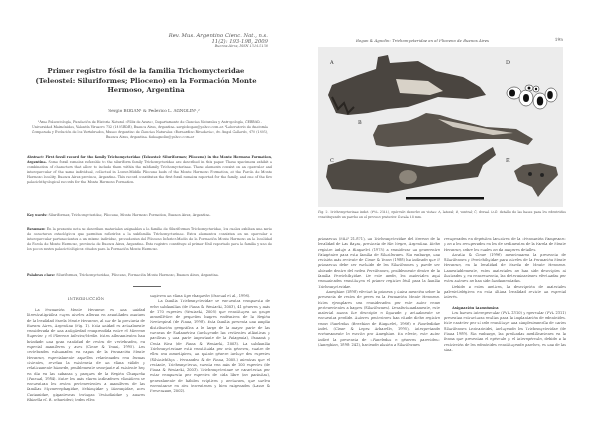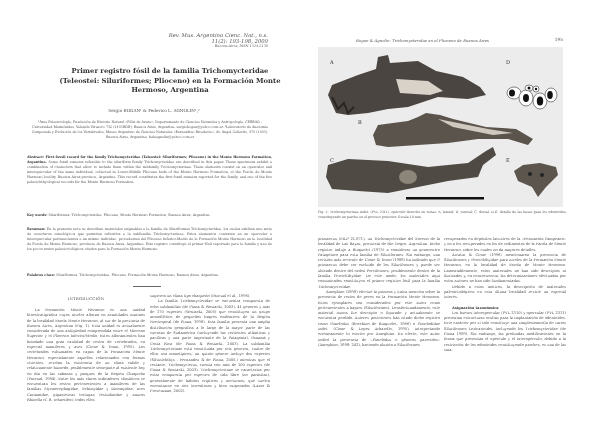--- a/index.html
+++ b/index.html
@@ -5,21 +5,21 @@
   * { box-sizing: border-box; margin: 0; padding: 0; }
   html, body { width: 600px; height: 433px; background: #ffffff; overflow: hidden; }
   body { position: relative; font-family: "DejaVu Serif", "Liberation Serif", serif; color: #4a4a4a; }
   .page { position: absolute; top: 0; height: 433px; }
   .left { left: 0; width: 300px; }
 
   .journal { position: absolute; right: 32px; top: 33px; text-align: right; font-style: italic; font-size: 5px; line-height: 5.5px; color: #555; }
   .journal .l1, .journal .l2 { font-size: 5.3px; }
   .journal .l3 { font-size: 3.4px; line-height: 5px; }
 
-  .title { position: absolute; left: 56px; width: 228px; top: 67px; text-align: center; font-weight: bold; font-size: 6.8px; line-height: 9.6px; color: #333; }
+  .title { position: absolute; left: 32px; width: 228px; top: 67px; text-align: center; font-weight: bold; font-size: 6.8px; line-height: 9.6px; color: #333; }
   .authors { position: absolute; left: 40px; width: 228px; top: 108px; text-align: center; font-size: 4.2px; color: #555; }
   .affil { position: absolute; left: 28px; width: 244px; top: 120px; text-align: center; font-size: 3.3px; line-height: 5px; color: #555; }
 
   .block { position: absolute; left: 27px; width: 245px; font-size: 3.35px; line-height: 5px; text-align: justify; color: #555; }
   .block b { color: #333; }
   .abstract { top: 155px; }
   .keywords { top: 213px; }
   .resumen { top: 227px; }
   .palabras { top: 273px; }
 

